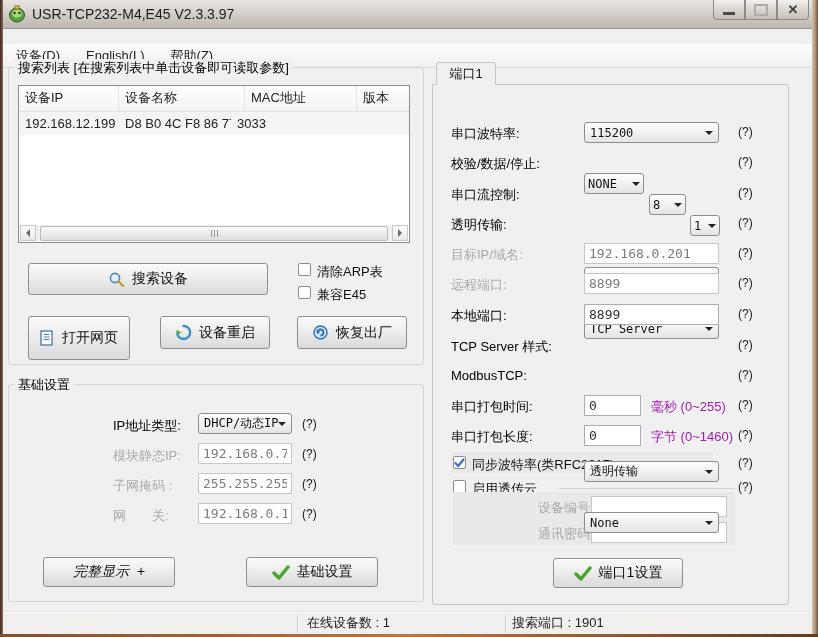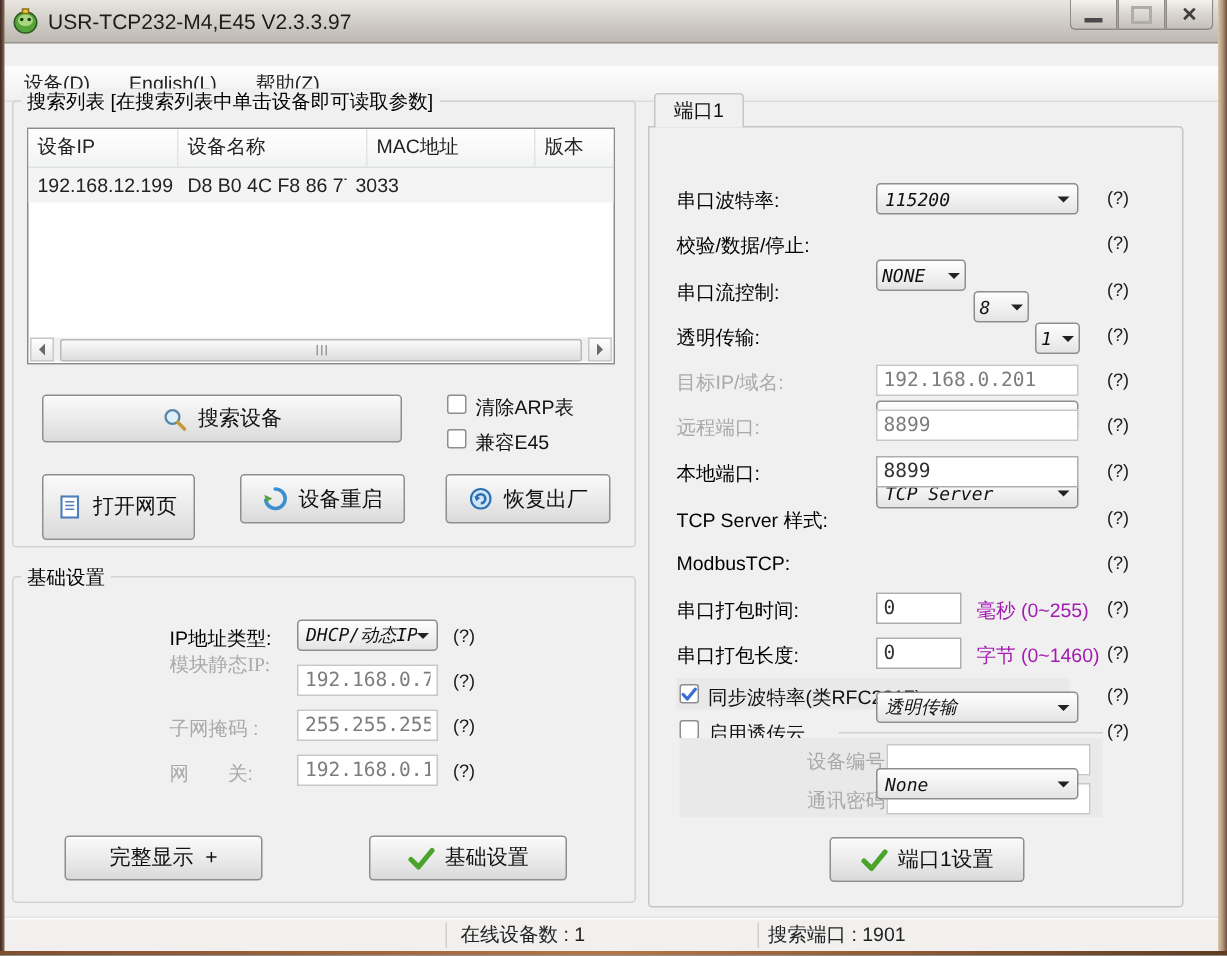--- a/index.html
+++ b/index.html
@@ -64,21 +64,21 @@
   .cb.checked svg{display:block;}
   .cb svg{display:none;}
   .cb-label{font-size:13px;color:#111;white-space:nowrap;}
 
   
   .flabel{font-size:13px;color:#000;white-space:nowrap;}
   .flabel.dis{color:#a9a9a9;}
   .sel{border:1px solid #8e8e8e;border-radius:3px;box-sizing:border-box;height:21px;
        background:linear-gradient(#fefefe,#f0f0f0 55%,#e4e4e4);
        display:flex;align-items:center;padding:0 5px;font-family:"DejaVu Sans Mono",monospace;font-size:12px;color:#111;position:relative;}
-  .sel .val{flex:1;overflow:hidden;white-space:nowrap;font-style:italic;}
+  .sel .val{flex:1;overflow:hidden;white-space:nowrap;}
   .sel .arr{width:0;height:0;border:4px solid transparent;border-top-color:#222;margin-top:4px;}
   .tin{border:1px solid #abadb3;box-sizing:border-box;height:21px;background:#fff;
        font-family:"DejaVu Sans Mono",monospace;font-size:13px;color:#333;padding:0 4px;outline:none;}
   .tin.dis{border-color:#c7c7c7;color:#7c7c7c;}
   .help{font-size:12px;color:#1a1a1a;}
   .suffix{font-size:13px;color:#a21caf;white-space:nowrap;}
 
   
   .tab{left:436px;top:62px;width:60px;height:23px;background:#f0f0f0;border:1px solid #c6c6c6;border-bottom:none;
        border-radius:3px 3px 0 0;box-sizing:border-box;display:flex;align-items:center;justify-content:center;z-index:2;font-size:13px;}
@@ -204,34 +204,34 @@
   <div class="abs groupbox" style="left:8px;top:384px;width:414px;height:216px;"></div>
   <div class="abs legend" style="left:14px;top:376px;">基础设置</div>
 
   <div class="abs flabel" style="left:113px;top:417px;">IP地址类型:</div>
   <div class="abs sel" style="left:198px;top:413px;width:94px;">
     <span class="val">DHCP/动态IP</span>
     <span class="arr"></span>
   </div>
   <div class="abs help" style="left:302px;top:417px;">(?)</div>
 
-  <div class="abs flabel dis" style="left:113px;top:434px;font-family:Liberation Serif, serif;">模块静态IP:</div>
+  <div class="abs flabel dis" style="left:113px;top:447px;">模块静态IP:</div>
   <input class="abs tin dis" readonly="" style="left: 198px; top: 443px; width: 94px;" value="192.168.0.7">
   <div class="abs help" style="left:302px;top:447px;">(?)</div>
 
   <div class="abs flabel dis" style="left:113px;top:477px;">子网掩码 :</div>
   <input class="abs tin dis" readonly="" style="left: 198px; top: 473px; width: 94px;" value="255.255.255.0">
   <div class="abs help" style="left:302px;top:477px;">(?)</div>
 
   <div class="abs flabel dis" style="left:113px;top:507px;">网　　关:</div>
   <input class="abs tin dis" readonly="" style="left: 198px; top: 503px; width: 94px;" value="192.168.0.1">
   <div class="abs help" style="left:302px;top:507px;">(?)</div>
 
   <div class="abs btn" style="left:43px;top:557px;width:132px;height:30px;">
-    <span style="white-space:pre;">完整显示  +</span>
+    <span style="white-space:pre;font-style:italic;">完整显示  +</span>
   </div>
   <div class="abs btn" style="left:246px;top:557px;width:132px;height:30px;">
     <svg width="18" height="15" viewBox="0 0 18 15">
       <path d="M2 8 L7 13 L16 2" fill="none" stroke="#4aa32a" stroke-width="3.4" stroke-linecap="round" stroke-linejoin="round"></path>
     </svg>
     <span>基础设置</span>
   </div>
 
   <div class="abs tab">
     <span>端口1</span>

